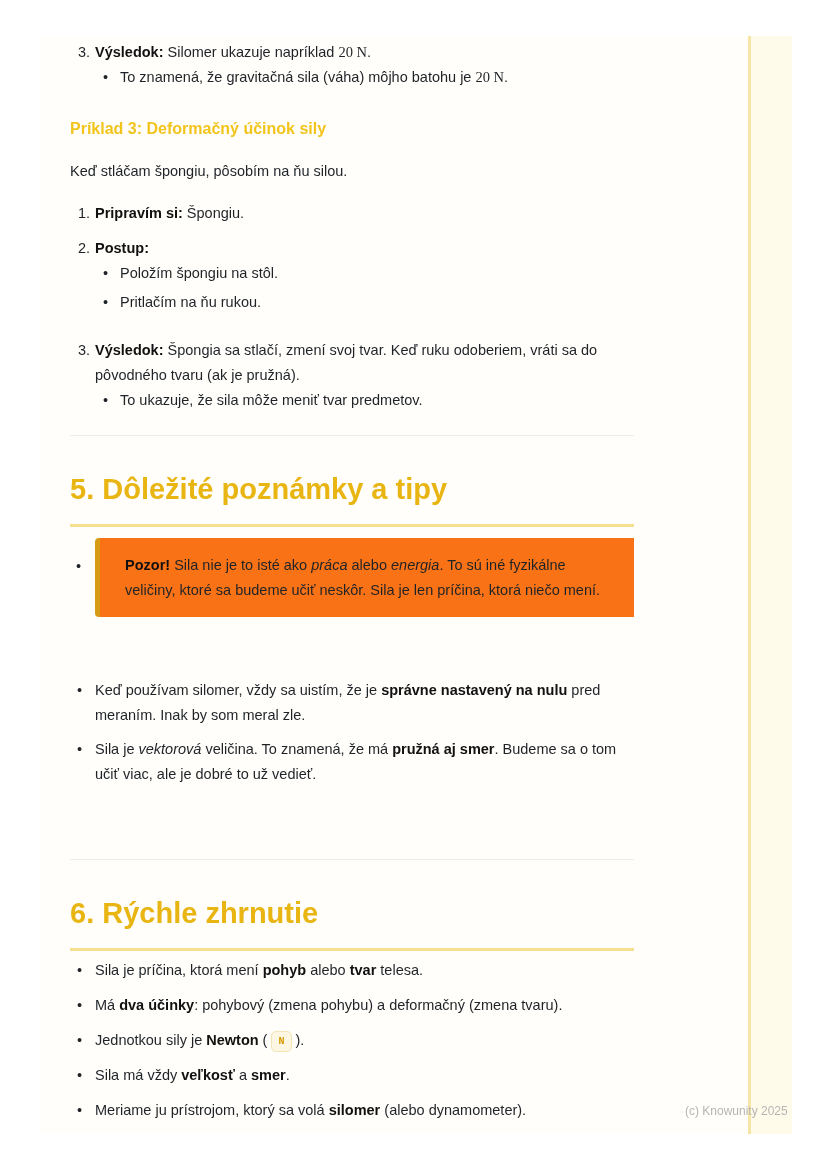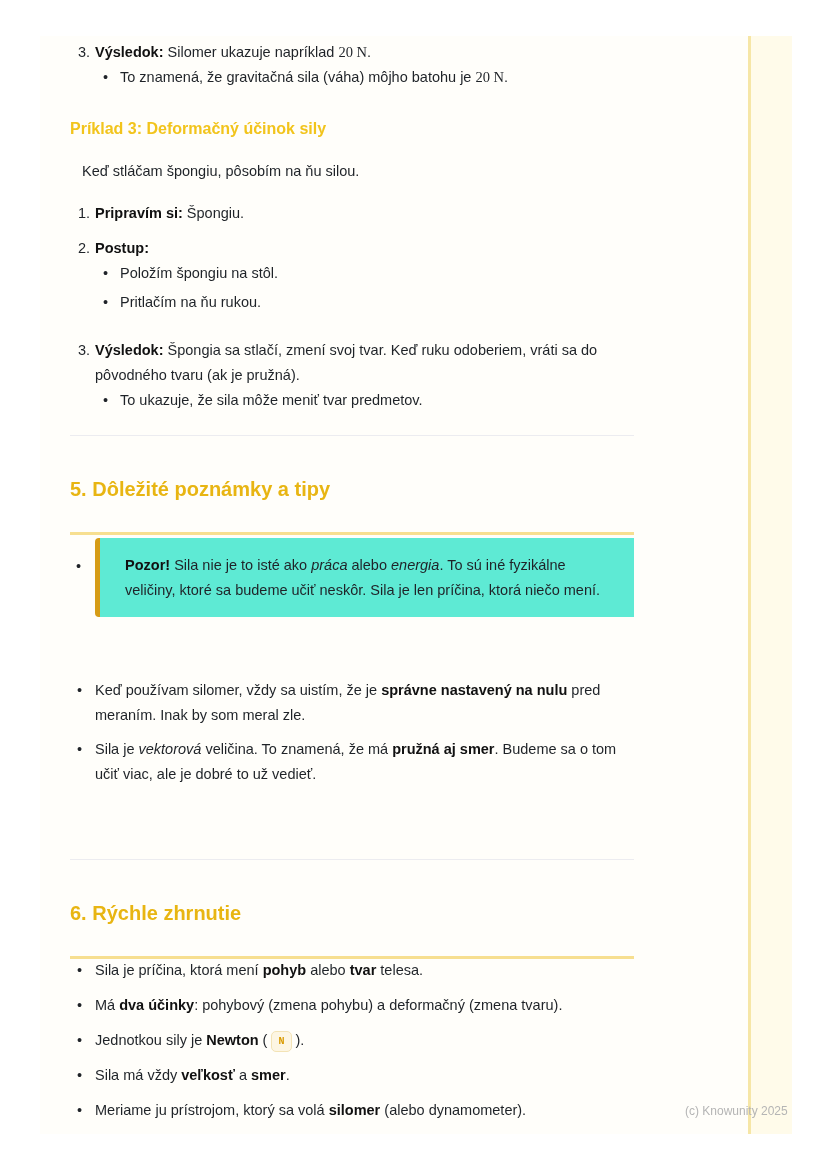--- a/index.html
+++ b/index.html
@@ -32,26 +32,26 @@
   .oli { position: relative; padding-left: 25px; }
   .oli .num { position: absolute; left: 8px; top: 0; }
   .uli { position: relative; padding-left: 50px; }
   .uli::before { content: "•"; position: absolute; left: 33px; top: 0; }
   .tli { position: relative; padding-left: 25px; }
   .tli::before { content: "•"; position: absolute; left: 7px; top: 0; }
   h3 {
     margin: 0; font-size: 16px; font-weight: bold; color: #f2c41c; line-height: 30px;
   }
   h2 {
-    margin: 0; font-size: 20px; font-weight: bold; color: #e8b512; line-height: 38px;
-    padding-bottom: 24px; border-bottom: 3px solid #f7df90;
+    margin: 0; font-size: 29px; font-weight: bold; color: #e8b512; line-height: 38px;
+    padding-bottom: 16px; border-bottom: 3px solid #f7df90;
   }
   hr.sep { border: 0; border-top: 1.5px solid #ececf0; margin: 0; }
   .callout {
-    position: relative; margin-left: 25px; background: #5eead4;
+    position: relative; margin-left: 25px; background: #f97316;
     border-left: 5px solid #d69c16; border-radius: 4px 0 0 4px;
     padding: 15px 20px 14px 25px; font-size: 14.5px; line-height: 25px;
   }
   .callout-wrap { position: relative; }
   .callout-wrap::before { content: "•"; position: absolute; left: 6px; top: 16px; }
   .badge {
     display: inline-block; font-family: "Liberation Mono", monospace; font-weight: bold;
     font-size: 10px; color: #d99a00; background: #fdf6e3; border: 1px solid #f3e3b5;
     border-radius: 5px; padding: 0 6px; line-height: 19px; vertical-align: 1px;
   }
@@ -70,21 +70,21 @@
       <div class="oli">
         <span class="num">3.</span>
         <b>Výsledok:</b><span> Silomer ukazuje napríklad </span><span class="nspace">20 N</span><span>.</span>
       </div>
       <div class="uli">
         <span>To znamená, že gravitačná sila (váha) môjho batohu je </span><span class="nspace">20 N</span><span>.</span>
       </div>
     </div>
 
     <h3 style="position:absolute; top:78px; left:0;">Príklad 3: Deformačný účinok sily</h3>
-    <div style="position:absolute; top:123px; left:12px;">Keď stláčam špongiu, pôsobím na ňu silou.</div>
+    <div style="position:absolute; top:123px; left:0;">Keď stláčam špongiu, pôsobím na ňu silou.</div>
 
     <div style="position:absolute; top:165px; left:0; width:100%;">
       <div class="oli">
         <span class="num">1.</span>
         <b>Pripravím si:</b><span> Špongiu.</span>
       </div>
     </div>
     <div style="position:absolute; top:200px; left:0; width:100%;">
       <div class="oli">
         <span class="num">2.</span>

